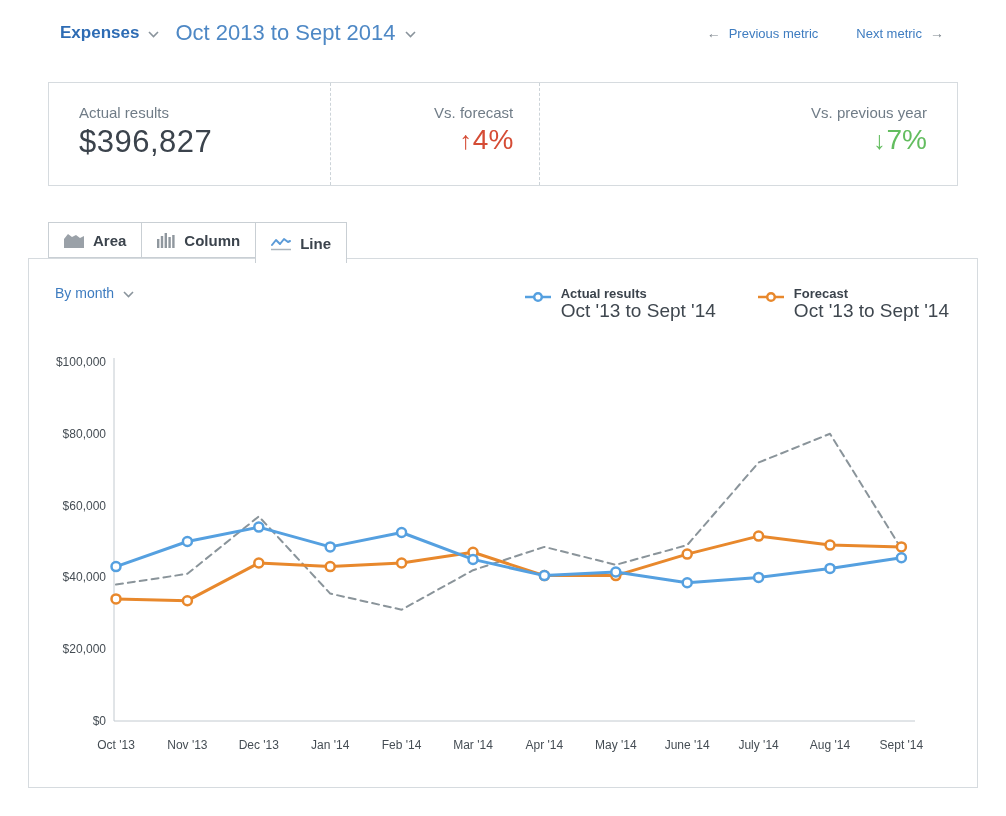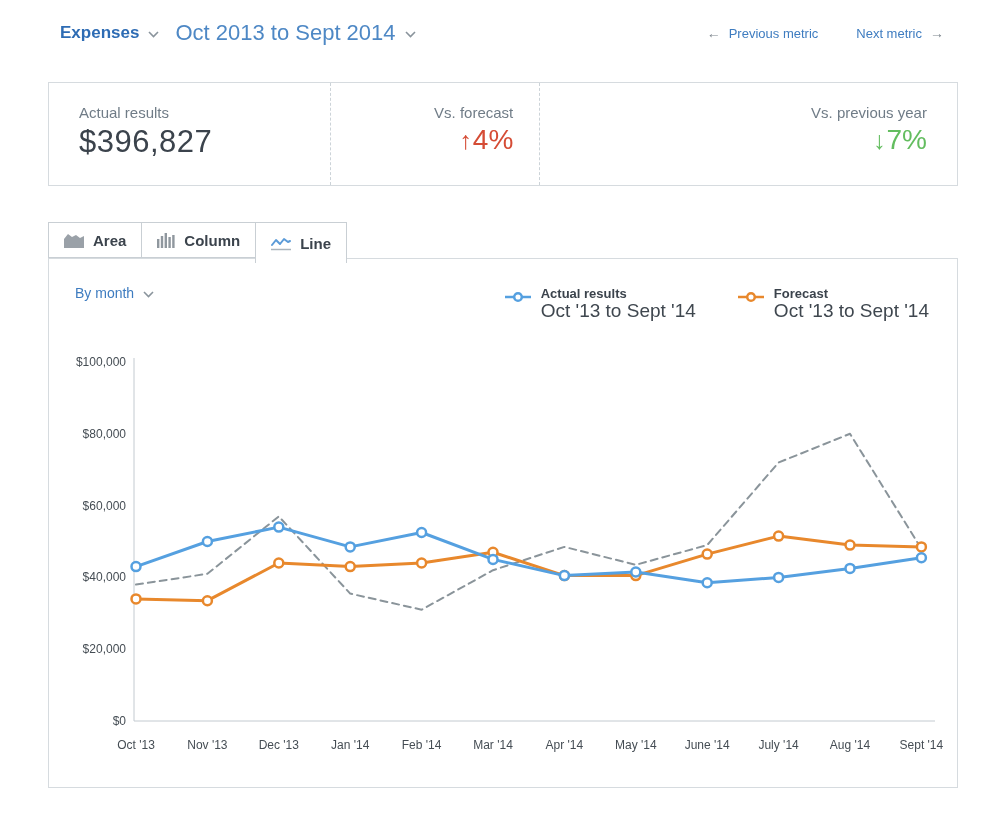--- a/index.html
+++ b/index.html
@@ -32,21 +32,21 @@
   .pct{font-size:28px;letter-spacing:0;}
   .pct-arrow{font-weight:bold;font-size:25px;margin-right:1px;}
   
   .tabs{display:flex;align-items:flex-start;margin:36px 48px -5px;height:41px;position:relative;z-index:2;}
   .tab{display:flex;align-items:center;gap:9px;height:36px;box-sizing:border-box;
        border:1px solid #c9cfd4;background:#fff;padding:0 15px;font-size:15px;font-weight:bold;
        color:#3b434c;margin-right:-1px;cursor:pointer;}
   .tab.active{height:41px;border-bottom:none;position:relative;z-index:3;}
   .tab-icon{display:inline-flex;}
   
-  .chart-panel{margin:0 48px;border:1px solid #d6dbdf;background:#fff;position:relative;z-index:1;padding-bottom:18px;}
+  .chart-panel{margin:0 28px;border:1px solid #d6dbdf;background:#fff;position:relative;z-index:1;padding-bottom:18px;}
   .panel-controls{display:flex;justify-content:space-between;align-items:flex-start;padding:26px 28px 0 26px;}
   .bymonth{color:#3e7cc0;font-size:14px;}
   .legend{display:flex;gap:42px;}
   .legend-item{display:flex;gap:10px;}
   .legend-icon{margin-top:4px;}
   .legend-title{display:block;font-weight:bold;font-size:13px;color:#3b434c;line-height:17px;}
   .legend-period{display:block;font-size:19px;color:#3f474f;line-height:17px;}
   #chart{display:block;margin-top:22px;}
   .axis-text{font-size:12px;fill:#454d54;font-family:"Liberation Sans",sans-serif;}
 </style>

